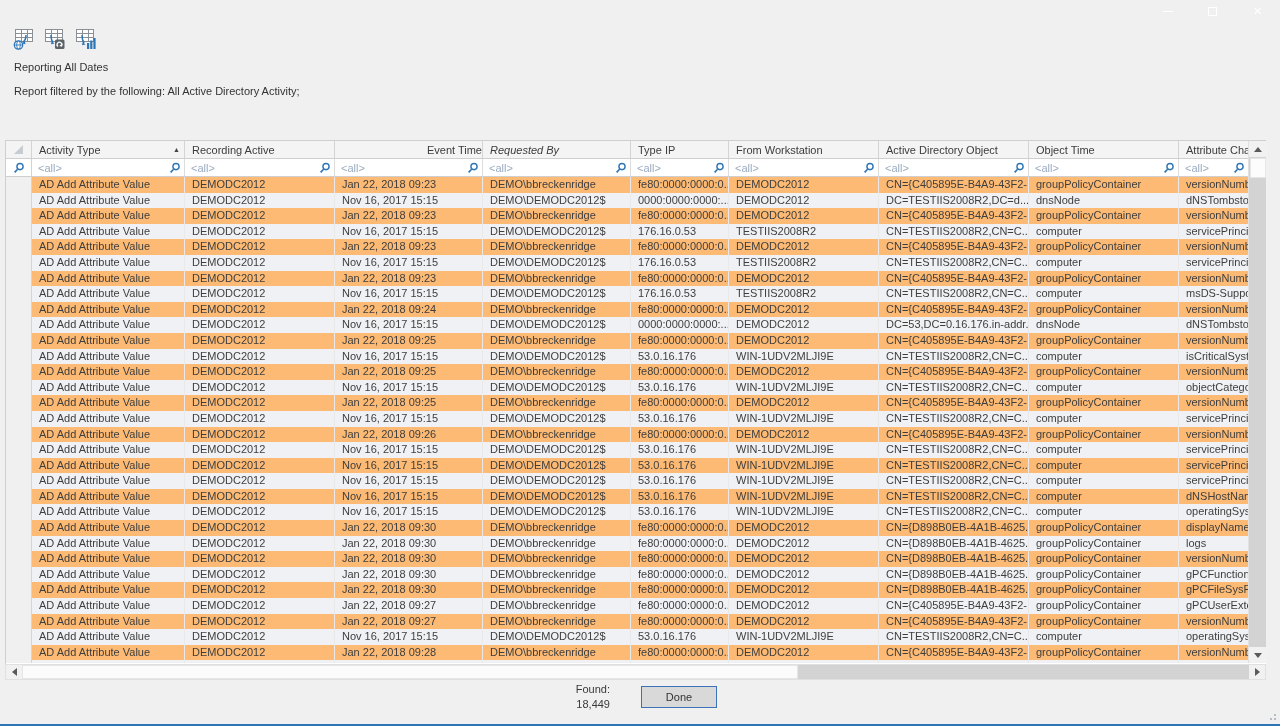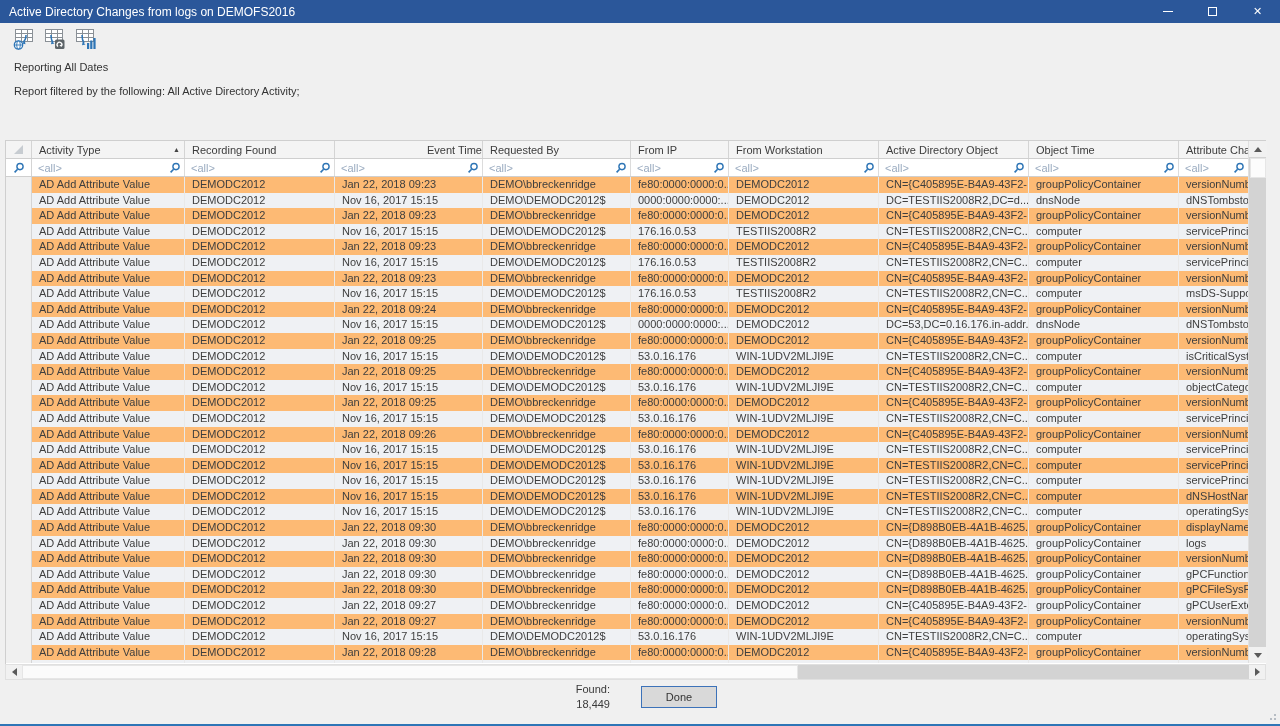--- a/index.html
+++ b/index.html
@@ -59,23 +59,20 @@
   .found{position:absolute;left:530px;top:682px;width:80px;text-align:right;font-size:11px;color:#3a3a3a;line-height:15px;}
   .done{position:absolute;left:641px;top:686px;width:76px;height:22px;background:#d9d9d9;
     border:1px solid #3c72b9;font-size:11px;color:#333;display:flex;align-items:center;justify-content:center;}
   .grip{position:absolute;right:3px;bottom:3px;width:10px;height:10px;opacity:.7;}
 </style>
 </head>
 <body>
 
 <div class="window">
 
-  <div class="titlebar">
-    <span>Active Directory Changes from logs on DEMOFS2016</span>
-  </div>
   <div class="caps">
     <div class="cap">
         <span class="min-glyph"></span>
       </div>
     <div class="cap">
         <span class="max-glyph"></span>
       </div>
     <div class="cap">
         <span class="close-glyph">✕</span>
       </div>
@@ -133,30 +130,30 @@
     <div class="cols">
       <div class="hdr">
           <div class="hind" style="width: 26px;">
             <span class="corner-tri"></span>
           </div>
           <div class="hcell" style="width: 153px;">
             <span>Activity Type</span>
             <span class="sort">▲</span>
           </div>
           <div class="hcell" style="width: 150px;">
-            <span>Recording Found</span>
+            <span>Recording Active</span>
           </div>
           <div class="hcell" style="width: 148px; justify-content: flex-end;">
             <span>Event Time</span>
           </div>
-          <div class="hcell" style="width: 148px;">
+          <div class="hcell" style="width: 148px; font-style: italic;">
             <span>Requested By</span>
           </div>
           <div class="hcell" style="width: 98px;">
-            <span>From IP</span>
+            <span>Type IP</span>
           </div>
           <div class="hcell" style="width: 150px;">
             <span>From Workstation</span>
           </div>
           <div class="hcell" style="width: 150px;">
             <span>Active Directory Object</span>
           </div>
           <div class="hcell" style="width: 150px;">
             <span>Object Time</span>
           </div>

